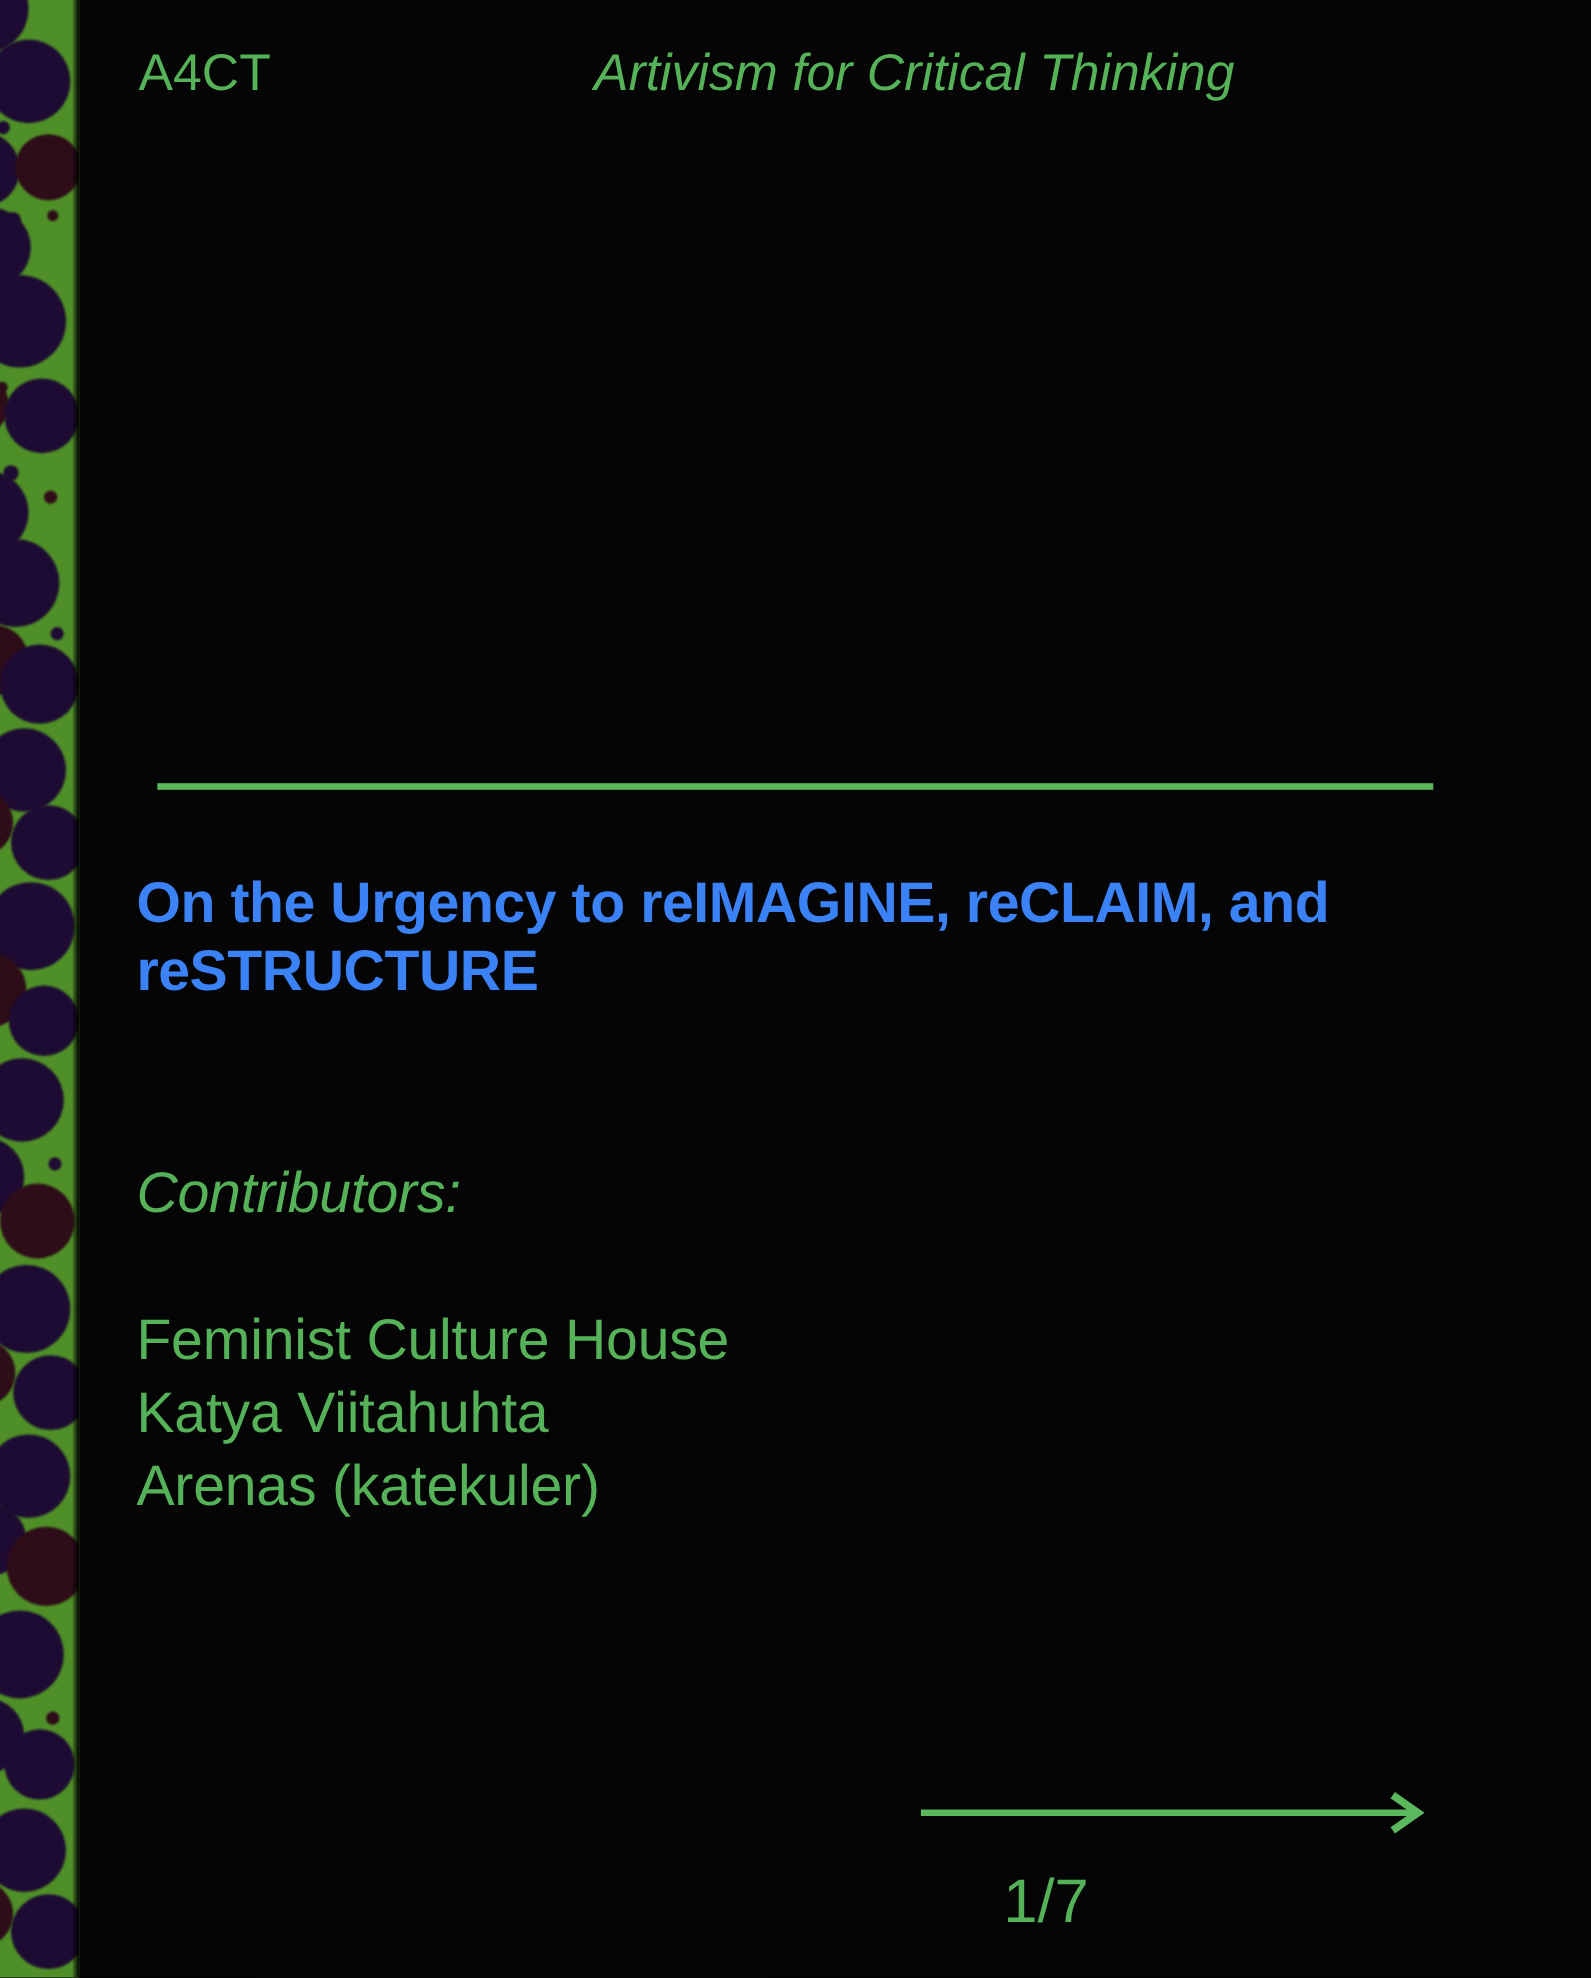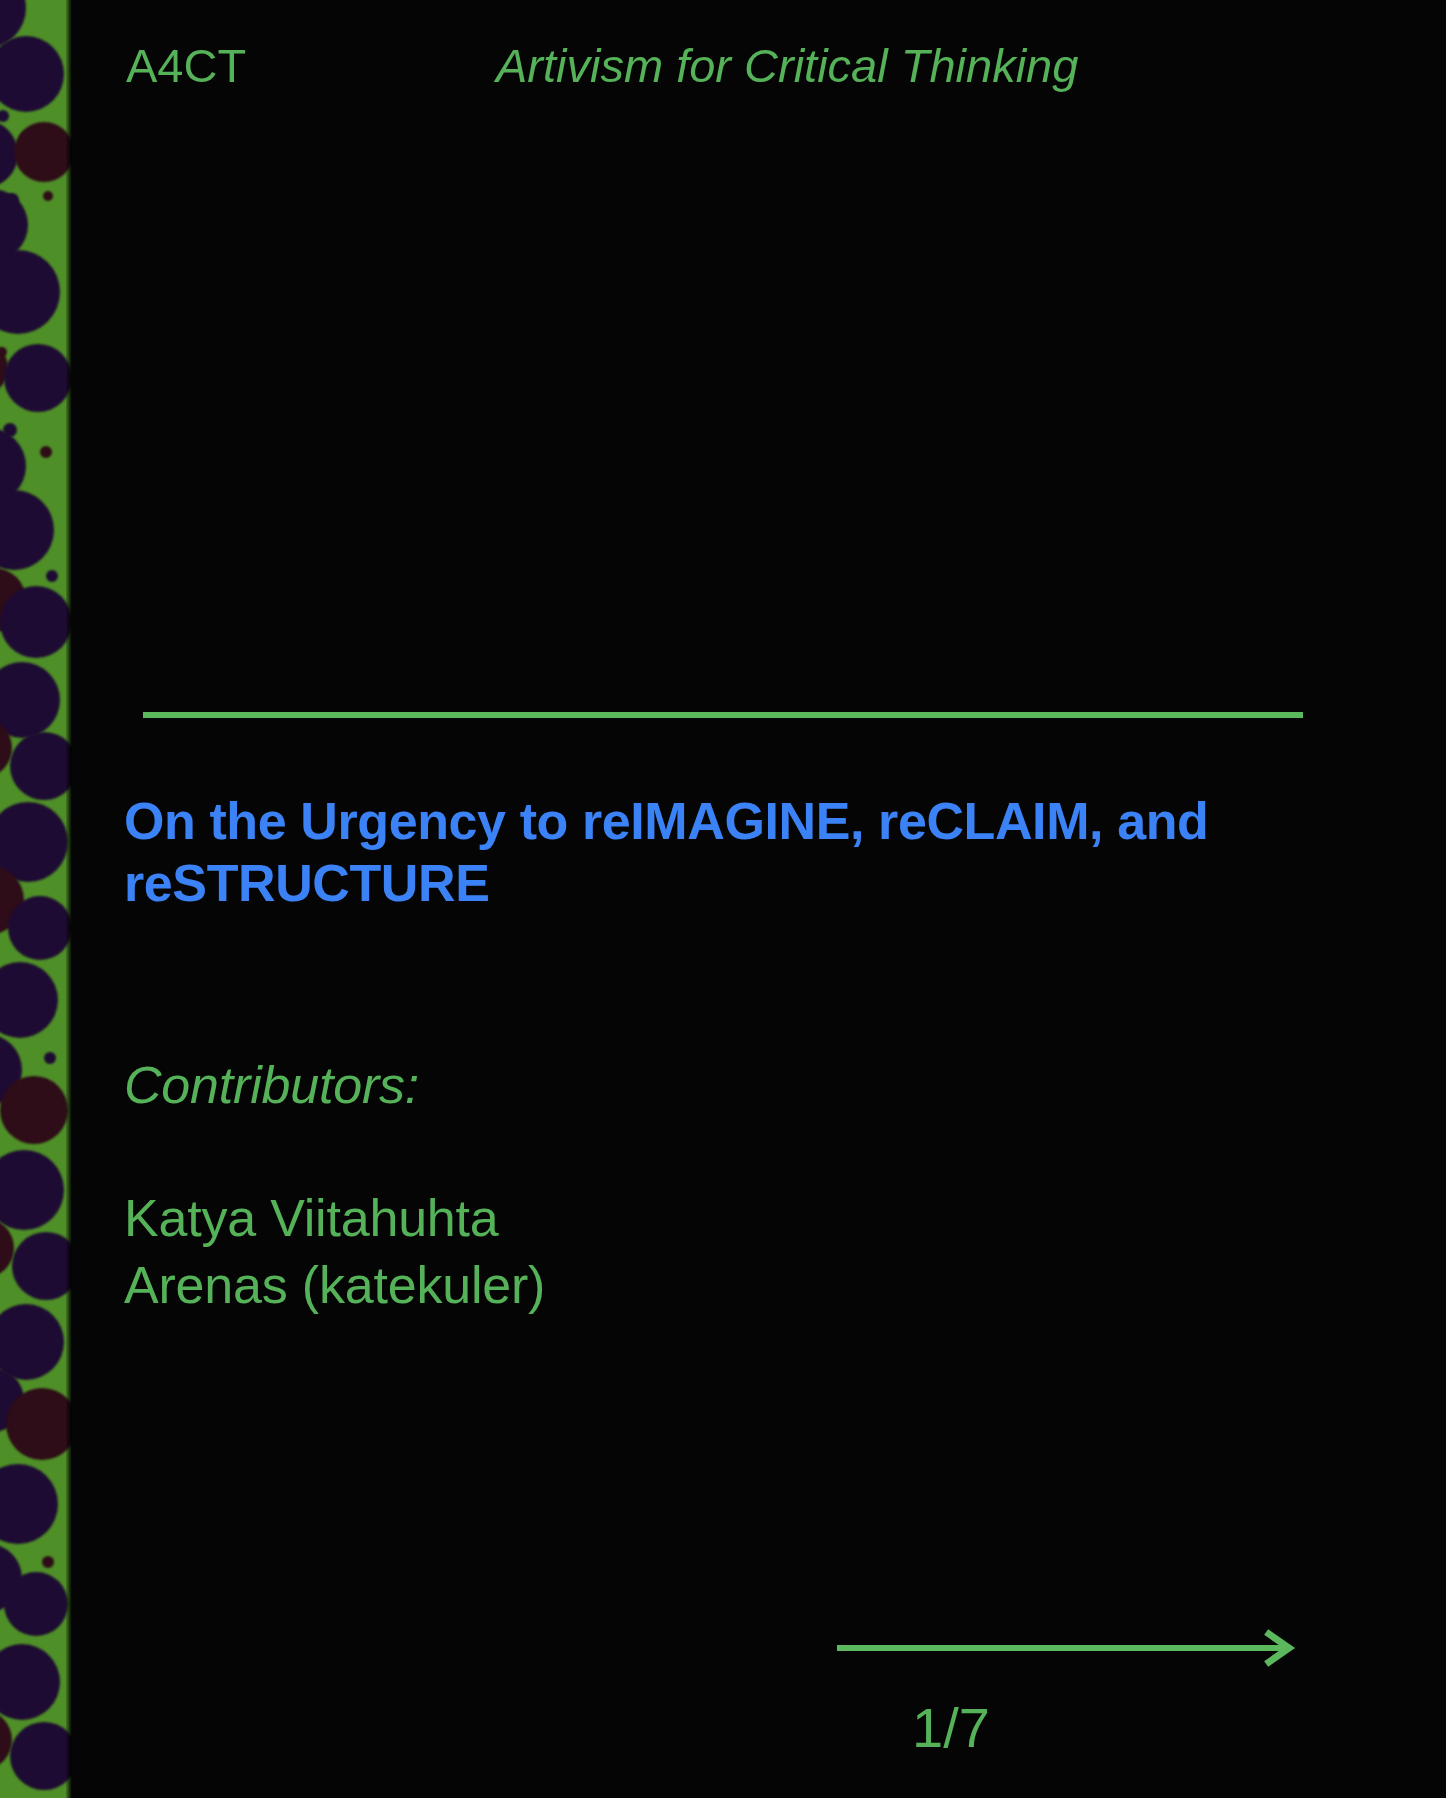--- a/index.html
+++ b/index.html
@@ -60,20 +60,21 @@
   }
 
   
   .header {
     position: absolute;
     left: 54px;
     top: 38px;
     width: 1250px;
     display: flex;
     align-items: baseline;
+    gap: 44px;
   }
   .header .brand {
     color: #55b258;
     font-size: 47px;
     font-weight: 400;
     letter-spacing: 0px;
     font-stretch: condensed;
     white-space: nowrap;
     width: 370px;
   }
@@ -251,20 +252,21 @@
       <span class="tagline">Artivism for Critical Thinking</span>
     </div>
 
 
     <div class="divider"></div>
 
     <div class="subtitle">On the Urgency to reIMAGINE, reCLAIM, and reSTRUCTURE</div>
 
     <div class="contrib-label">Contributors:</div>
     <ul class="contrib-list">
+      <li>Feminist Culture House</li>
       <li>Katya Viitahuhta</li>
       <li>Arenas (katekuler)</li>
     </ul>
 
     <div class="next-arrow">
       <svg width="465" height="40" viewBox="0 0 465 40" aria-hidden="true">
         <line x1="0" y1="20" x2="448" y2="20" stroke="#5CB85C" stroke-width="6"></line>
         <polyline points="432,6 452,20 432,34" fill="none" stroke="#5CB85C" stroke-width="7" stroke-linecap="square" stroke-linejoin="miter"></polyline>
       </svg>
     </div>

